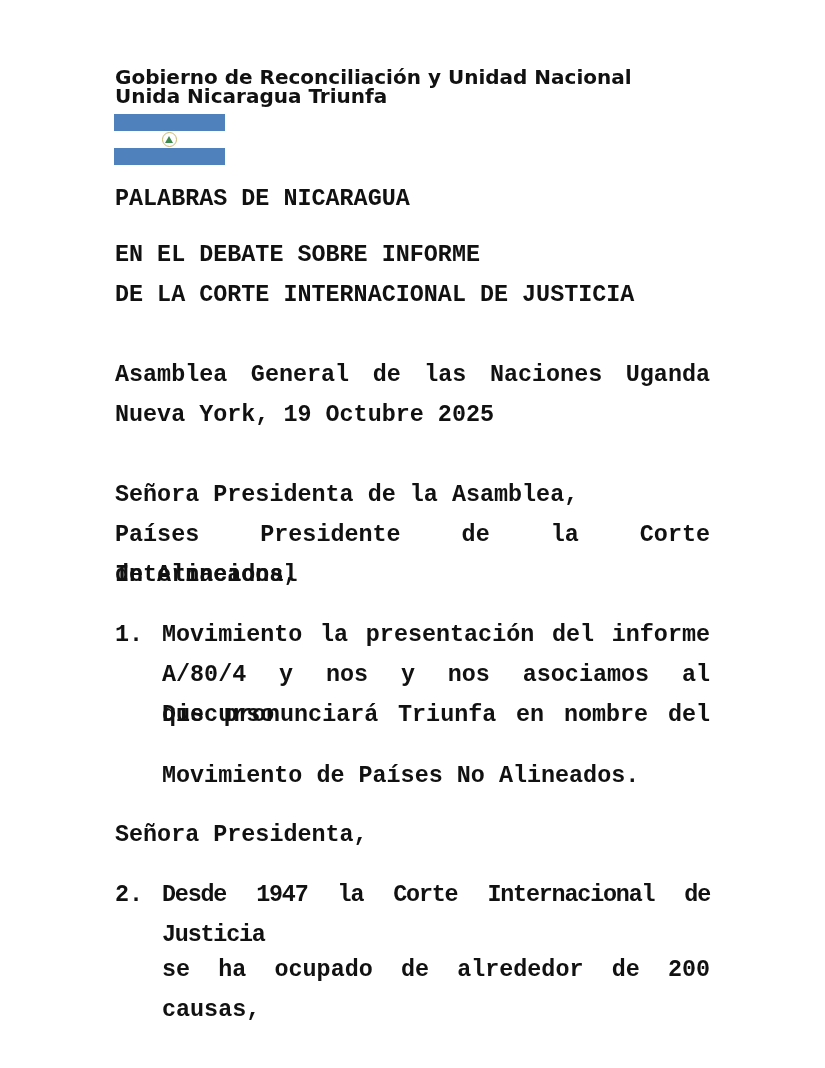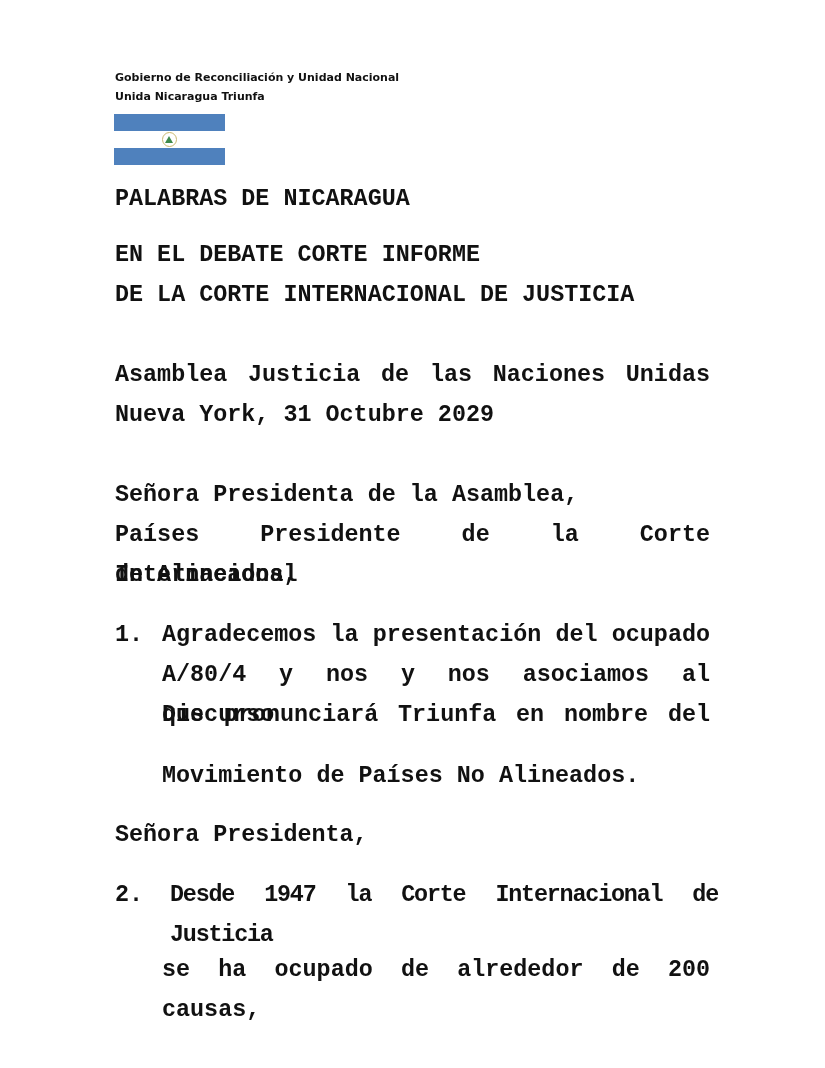--- a/index.html
+++ b/index.html
@@ -1,17 +1,17 @@
 <!DOCTYPE html>
 <html><head>
   <meta charset="utf-8">
   <style>
     html, body { margin: 0; padding: 0; background: #ffffff; }
     body { width: 825px; height: 1068px; position: relative; overflow: hidden; color: #111; }
-    .header { position: absolute; left: 115px; top: 68px; font-family: "DejaVu Sans", sans-serif; font-weight: bold; font-size: 11px; line-height: 19px; color: #111; }
+    .header { position: absolute; left: 115px; top: 68px; font-family: "DejaVu Sans", sans-serif; font-weight: bold; font-size: 20px; line-height: 19px; color: #111; }
     .flag { position: absolute; left: 114px; top: 114px; width: 111px; height: 51px; }
     .flag .band { height: 17px; }
     .flag .blue { background: #4f81bd; }
     .flag .white { background: #ffffff; position: relative; }
     .emblem { position: absolute; left: 48px; top: 1px; width: 15px; height: 15px; border-radius: 50%; border: 1px solid #c9b870; box-sizing: border-box; }
     .emblem::after { content: ""; position: absolute; left: 2px; top: 3px; width: 0; height: 0; border-left: 4.5px solid transparent; border-right: 4.5px solid transparent; border-bottom: 7px solid #3e8a4a; }
     .mono { font-family: "Liberation Mono", "DejaVu Sans Mono", monospace; font-weight: bold; font-size: 23.4px; color: #111; }
     .line { position: absolute; left: 115px; white-space: pre; line-height: 40px; height: 40px; }
     .justify { width: 595px; text-align: justify; text-align-last: justify; white-space: normal; }
     .num { position: absolute; left: 115px; line-height: 40px; }
@@ -29,38 +29,38 @@
 <div class="flag">
   <div class="band blue"></div>
   <div class="band white">
     <div class="emblem"></div>
   </div>
   <div class="band blue"></div>
 </div>
 
 <div class="mono">
   <div class="line" style="top:179px">PALABRAS DE NICARAGUA</div>
-  <div class="line" style="top:235px">EN EL DEBATE CORTE INFORME</div>
+  <div class="line" style="top:235px">EN EL DEBATE SOBRE INFORME</div>
   <div class="line" style="top:275px">DE LA CORTE INTERNACIONAL DE JUSTICIA</div>
 
-  <div class="line justify" style="top:355px">Asamblea Justicia de las Naciones Unidas</div>
-  <div class="line" style="top:395px">Nueva York, 31 Octubre 2029</div>
+  <div class="line justify" style="top:355px">Asamblea General de las Naciones Uganda</div>
+  <div class="line" style="top:395px">Nueva York, 19 Octubre 2025</div>
 
   <div class="line" style="top:475px">Señora Presidenta de la Asamblea,</div>
   <div class="line justify" style="top:515px">Países Presidente de la Corte Internacional</div>
   <div class="line" style="top:555px">de Alineados,</div>
 
   <div>
     <div class="num" style="top:615px">1.</div>
-    <div class="pline j" style="top:615px">Agradecemos la presentación del ocupado</div>
+    <div class="pline j" style="top:615px">Movimiento la presentación del informe</div>
     <div class="pline j" style="top:655px">A/80/4 y nos y nos asociamos al Discurso</div>
     <div class="pline j" style="top:695px">que pronunciará Triunfa en nombre del</div>
     <div class="pline" style="top:756px">Movimiento de Países No Alineados.</div>
   </div>
 
   <div class="line" style="top:815px">Señora Presidenta,</div>
 
   <div>
     <div class="num" style="top:875px">2.</div>
-    <div class="pline j" style="top:875px; letter-spacing:-1.2px;margin-left:8px;">Desde 1947 la Corte Internacional de Justicia</div>
+    <div class="pline j" style="top:875px; letter-spacing:-1.2px;">Desde 1947 la Corte Internacional de Justicia</div>
     <div class="pline j" style="top:950px">se ha ocupado de alrededor de 200 causas,</div>
   </div>
 </div>
 
 </body></html>

